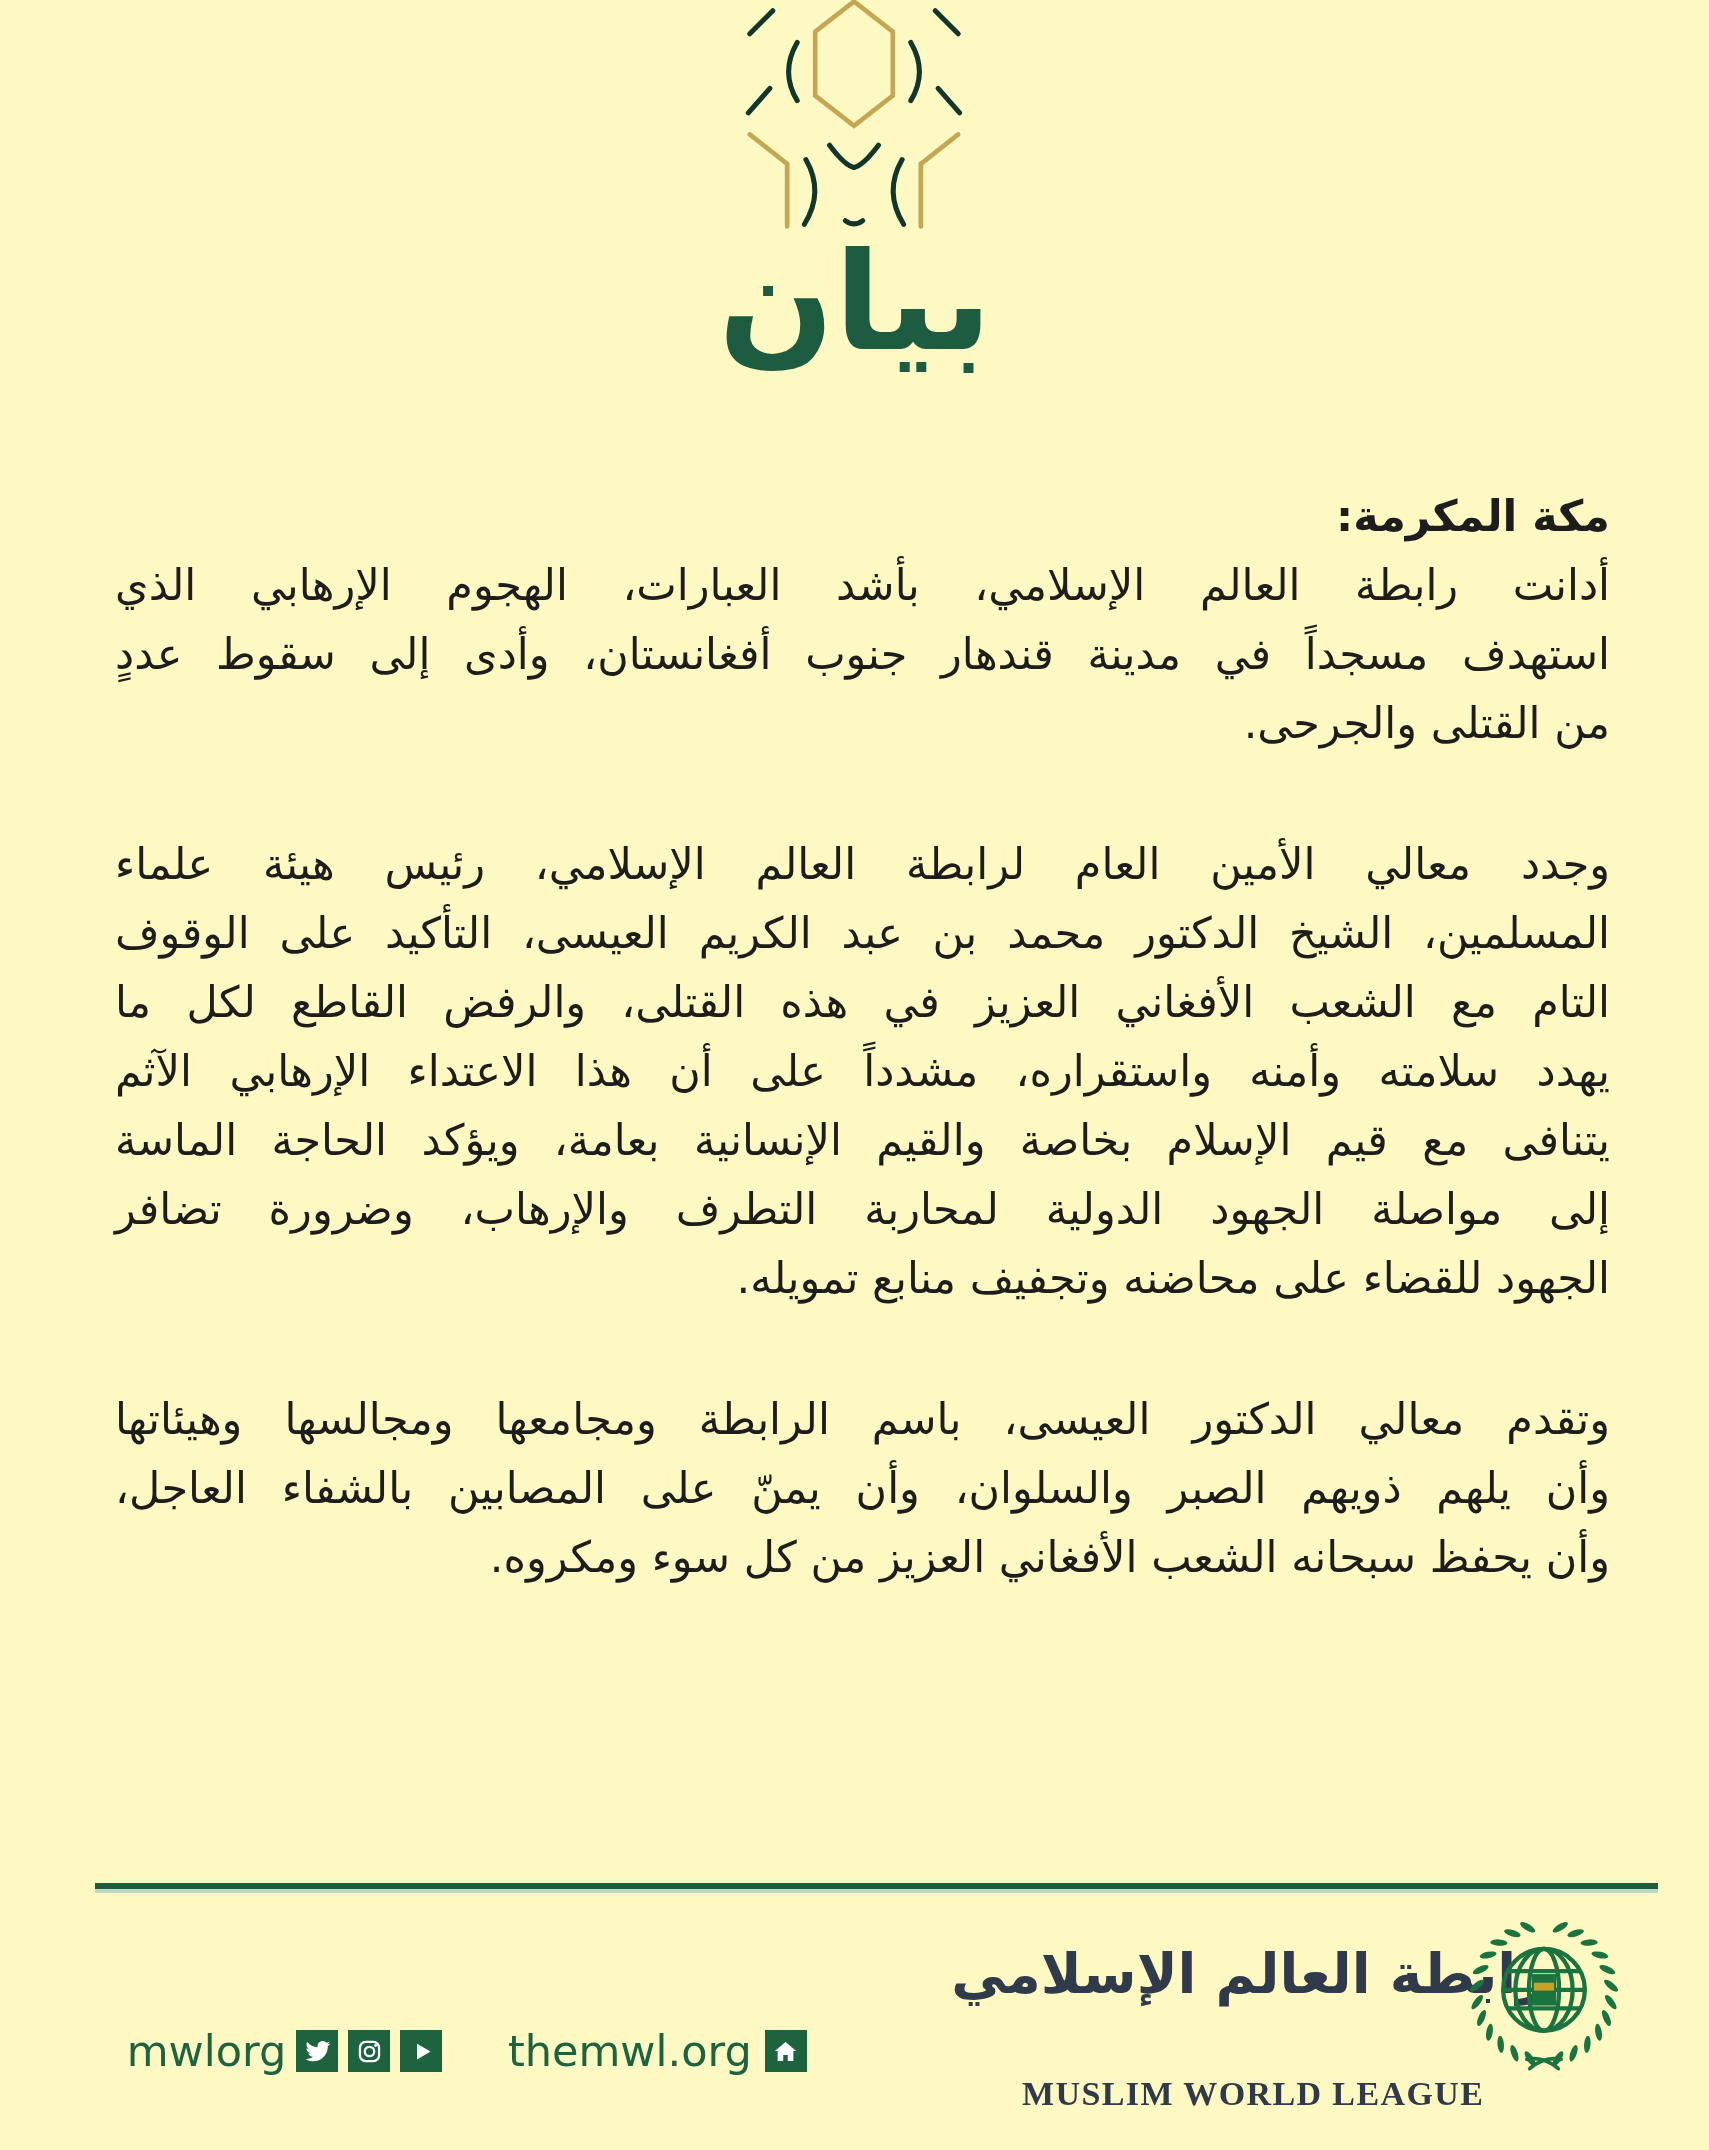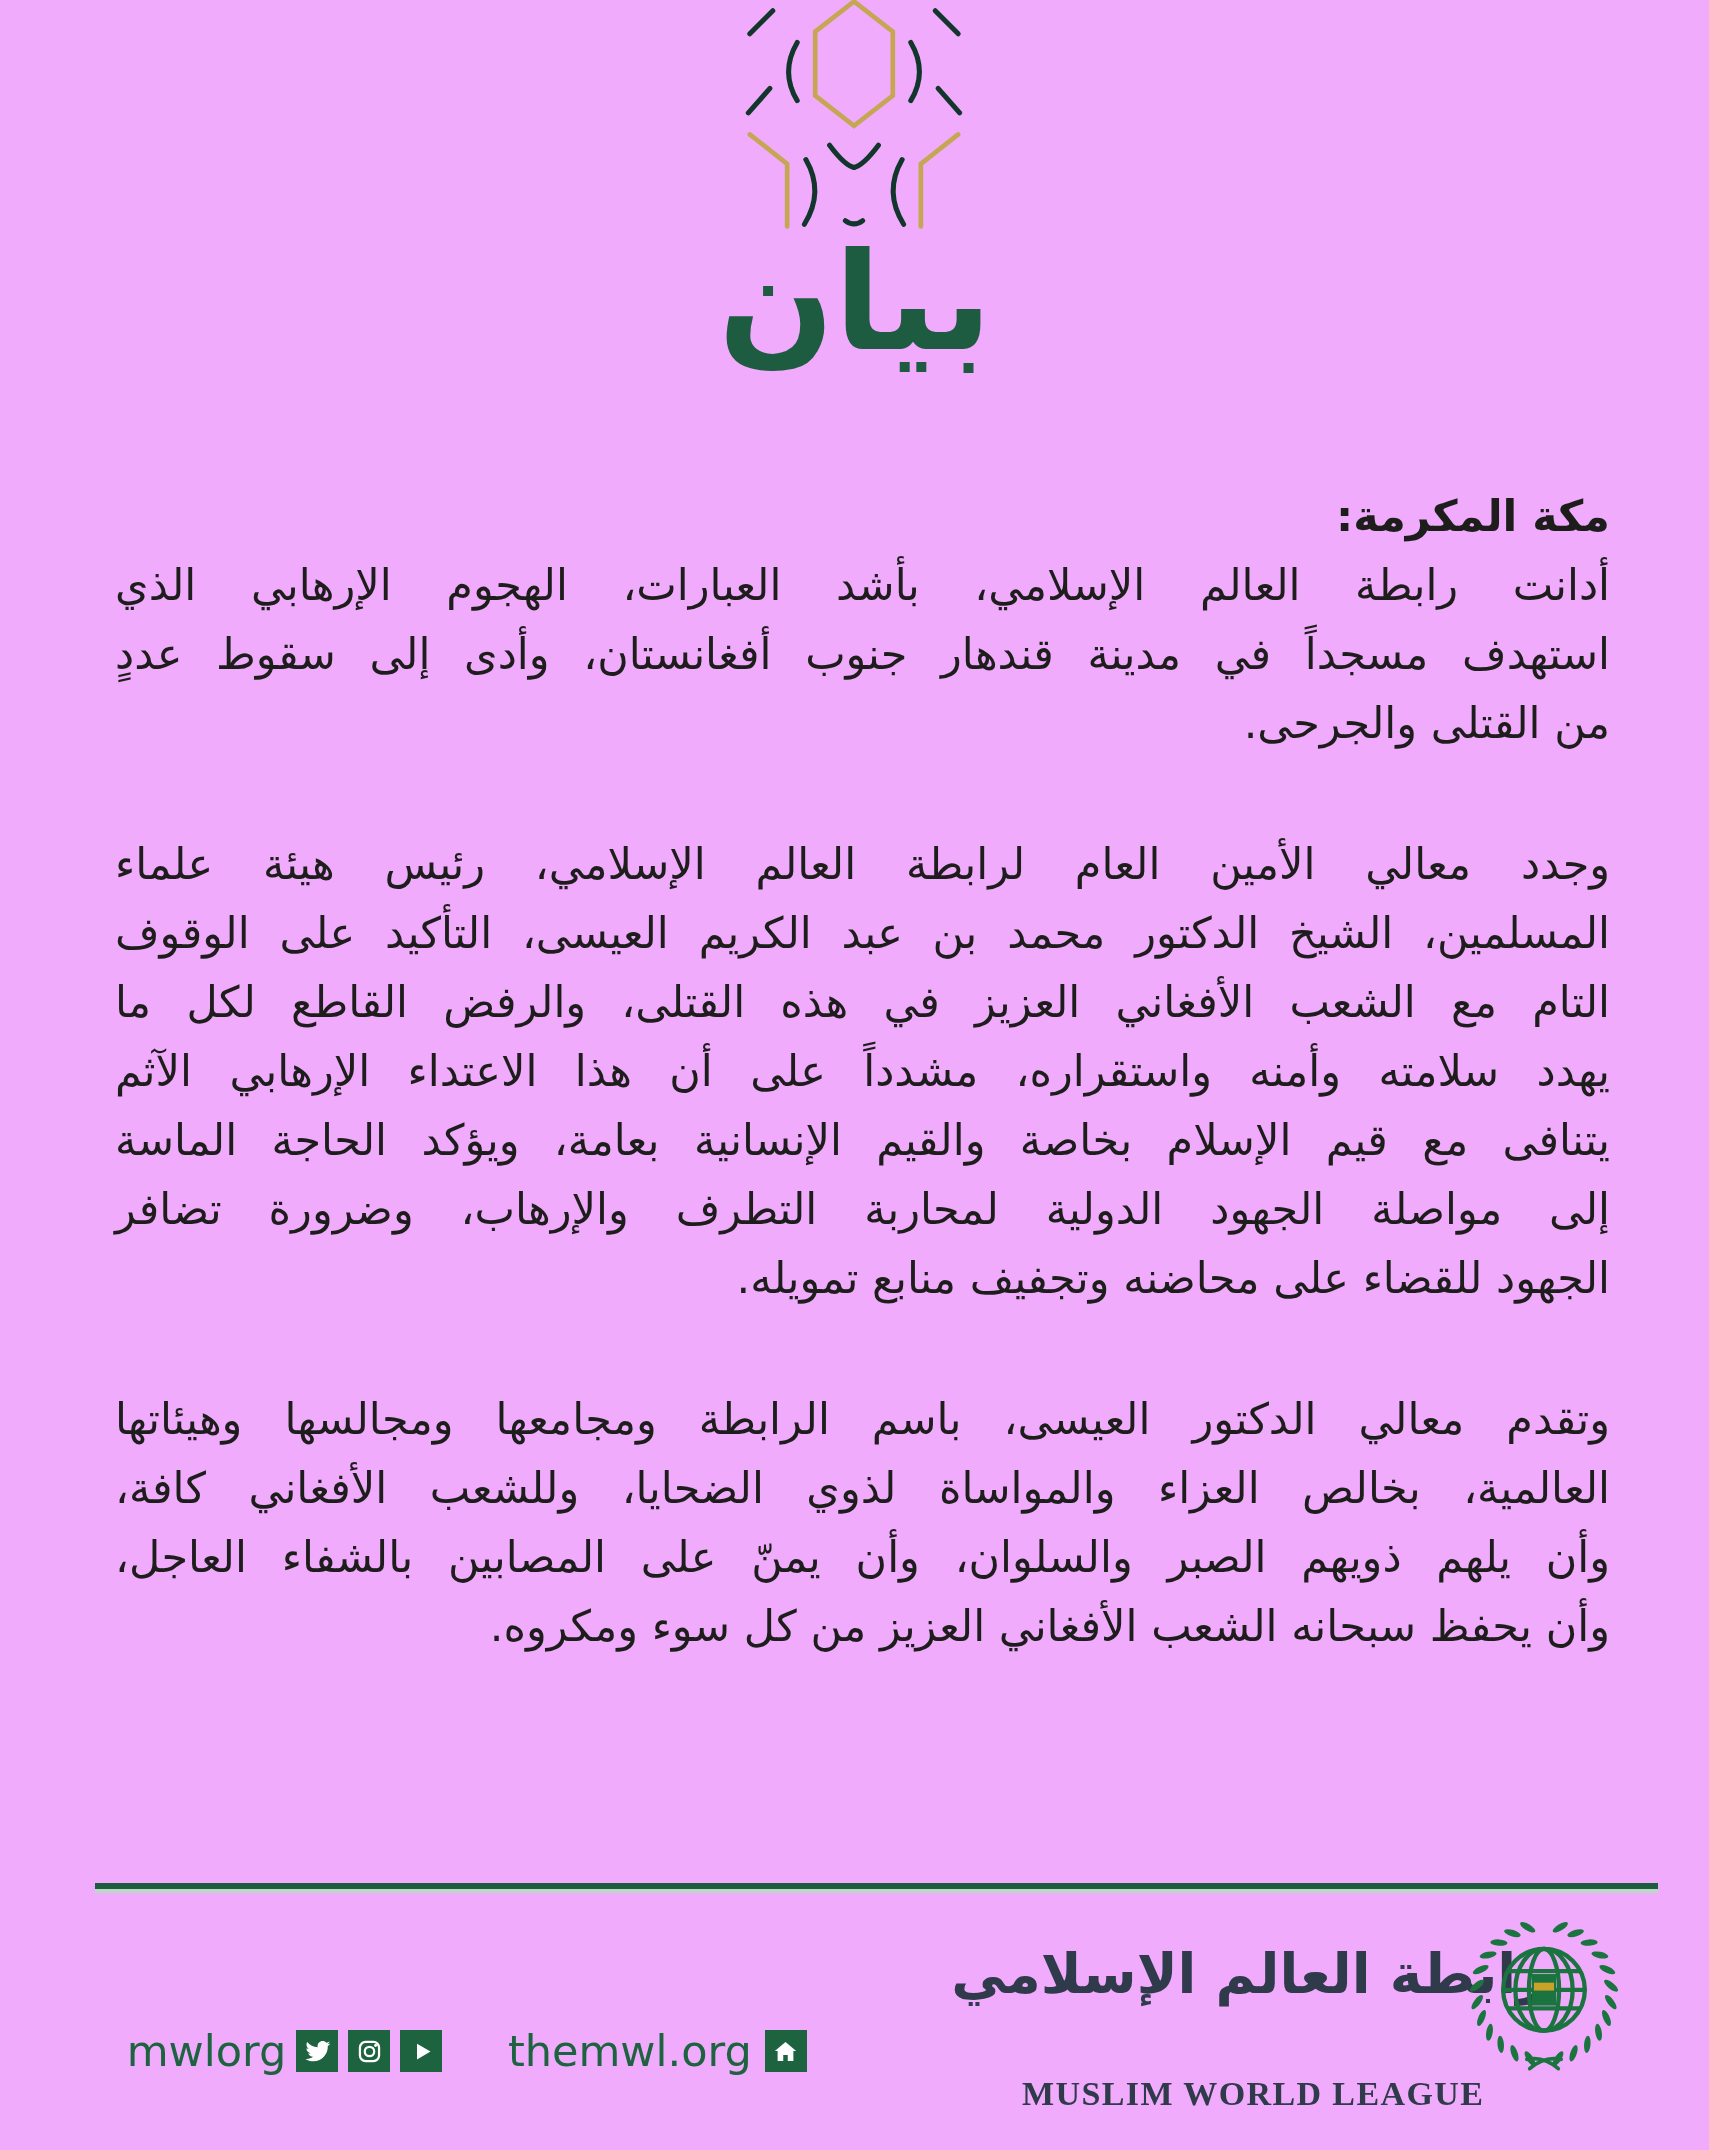--- a/index.html
+++ b/index.html
@@ -1,16 +1,16 @@
 <!DOCTYPE html>
 <html lang="ar" style="--title-green: #1E5C41; --ink: #1D1D1B; --footer-green: #1E6340; --navy: #2F3A4A; --wreath-green: #1B7340; --gold: #C9A227; --emblem-gold: #C5A652; --emblem-ink: #12362B; --divider-green: #1D5C3F; --divider-light: #BBD8C7;font-size:11.5px"><head>
 <meta charset="utf-8">
 <style>
   html,body{margin:0;padding:0;background:#fff;}
-  .page{position:relative;width:1710px;height:2151px;background:#f0abfc;overflow:hidden;
+  .page{position:relative;width:1710px;height:2151px;background:#fef9c3;overflow:hidden;
         font-family:"DejaVu Sans",sans-serif;}
   
   .top-emblem{position:absolute;left:744px;top:0;width:220px;height:230px;}
   
   .title{position:absolute;left:0;right:0;top:228px;margin:0;text-align:center;
          font-size:136px;font-weight:bold;color:var(--title-green,#1E5C41);line-height:1.1;}
   
   .content{position:absolute;left:115px;top:482px;width:1495px;
            color:var(--ink,#1D1D1B);font-size:43px;line-height:69px;direction:rtl;}
   .heading{font-weight:bold;text-align:right;}
@@ -83,21 +83,20 @@
       <div class="line jl">المسلمين، الشيخ الدكتور محمد بن عبد الكريم العيسى، التأكيد على الوقوف</div>
       <div class="line jl">التام مع الشعب الأفغاني العزيز في هذه القتلى، والرفض القاطع لكل ما</div>
       <div class="line jl">يهدد سلامته وأمنه واستقراره، مشدداً على أن هذا الاعتداء الإرهابي الآثم</div>
       <div class="line jl">يتنافى مع قيم الإسلام بخاصة والقيم الإنسانية بعامة، ويؤكد الحاجة الماسة</div>
       <div class="line jl">إلى مواصلة الجهود الدولية لمحاربة التطرف والإرهاب، وضرورة تضافر</div>
       <div class="line">الجهود للقضاء على محاضنه وتجفيف منابع تمويله.</div>
     </section>
 
     <section class="para">
       <div class="line jl">وتقدم معالي الدكتور العيسى، باسم الرابطة ومجامعها ومجالسها وهيئاتها</div>
-      <div class="line jl">العالمية، بخالص العزاء والمواساة لذوي الضحايا، وللشعب الأفغاني كافة،</div>
       <div class="line jl">وأن يلهم ذويهم الصبر والسلوان، وأن يمنّ على المصابين بالشفاء العاجل،</div>
       <div class="line">وأن يحفظ سبحانه الشعب الأفغاني العزيز من كل سوء ومكروه.</div>
     </section>
   </main>
 
   <div class="divider"></div>
   <div class="divider-light"></div>
 
   <div class="social">
     <span class="handle">mwlorg</span>

